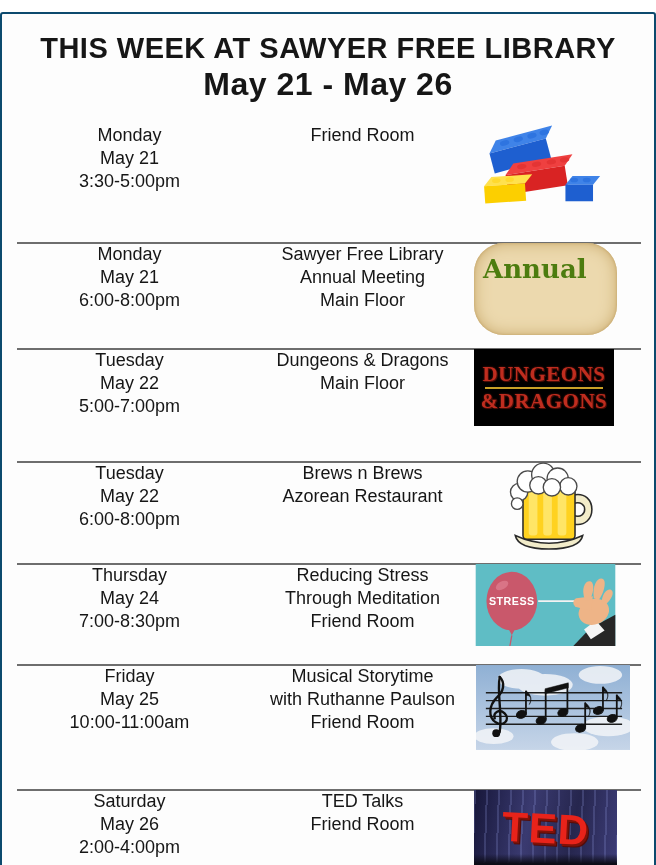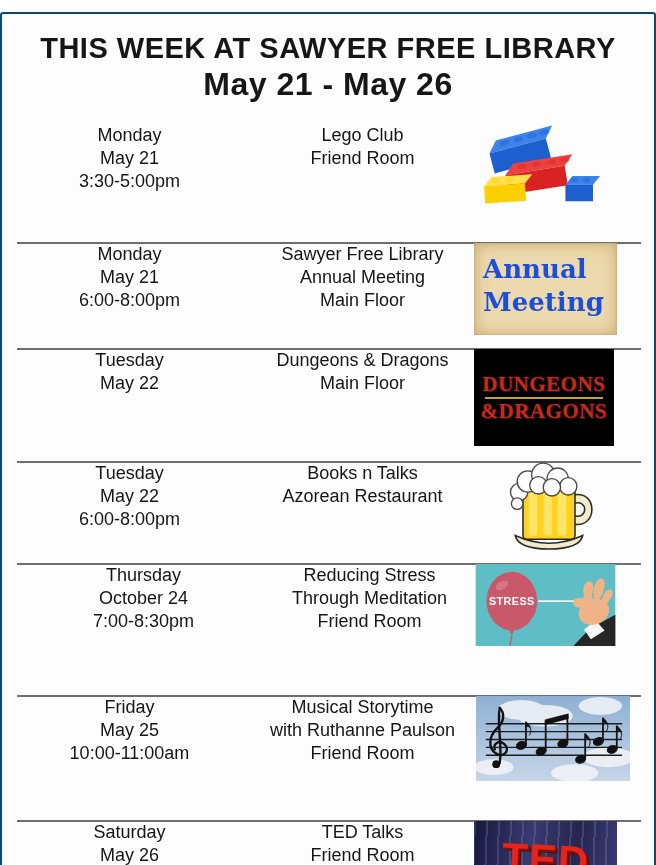--- a/index.html
+++ b/index.html
@@ -14,40 +14,40 @@
   .title-block { height:110px; padding-top:16px; text-align:center; }
   .title-line1 { font-size:29px; font-weight:700; letter-spacing:.5px; line-height:36px; }
   .title-line2 { font-size:32px; font-weight:700; letter-spacing:.5px; line-height:36px; }
   
   .row { position:relative; display:flex; align-items:flex-start; }
   .row:nth-child(1){ height:103px; }
   .row:nth-child(2){ height:119px; }
   .row:nth-child(3){ height:106px; }
   .row:nth-child(4){ height:113px; }
   .row:nth-child(5){ height:102px; }
-  .row:nth-child(6){ height:132px;padding-left:14px; }
+  .row:nth-child(6){ height:101px; }
   .row:nth-child(7){ height:125px; }
   .row:not(:last-child)::after {
     content:""; position:absolute; left:15px; right:13px; bottom:-1px;
     height:2px; background:#6e6e6e;
   }
   .c-date  { width:255px; text-align:center; font-size:18px; font-weight:500; line-height:23px; }
   .c-event { flex:1; text-align:center; font-size:18px; font-weight:500; line-height:23px; }
   .c-img   { width:186px; display:flex; align-items:center; justify-content:flex-start; padding-left:6px; }
   
   .annual-sign {
     width:143px; height:92px; background:#ecd9ae;
     box-shadow:inset 0 0 16px #c8a96c, inset 0 0 3px #b9985c;
     padding:10px 0 0 9px;
-    font-family:"DejaVu Serif", serif; font-weight:700; color:#1d4ed8;
-    font-size:26px; line-height:33px; letter-spacing:0;
+    font-family:"DejaVu Serif", serif; font-weight:700; color:#4d7c0f;
+    font-size:26px; line-height:33px; letter-spacing:0;border-radius:30px;
   }
   
   .dnd-logo {
-    width:140px; height:97px; background:#000;
+    width:140px; height:77px; background:#000;
     display:flex; flex-direction:column; align-items:center; justify-content:center;
     font-family:"Liberation Serif", serif; font-weight:700;
   }
   .dnd-line { color:#bf2d1f; font-size:21px; line-height:22px; letter-spacing:.5px;
     text-shadow:1px 1px 0 #4d0d06, 0 0 2px #7a1a10; }
   .dnd-rule { width:118px; height:2px; background:#c9a227; margin:2px 0 1px 0; }
   
   .stress-img { width:143px; height:82px; }
   
   .ted-img {
@@ -75,21 +75,20 @@
     <div class="title-line2">May 21 - May 26</div>
   </div>
 
   <section class="row">
     <div class="c-date">
       <div>Monday</div>
       <div>May 21</div>
       <div>3:30-5:00pm</div>
     </div>
     <div class="c-event">
-      <div>Lego Club</div>
       <div>Friend Room</div>
     </div>
     <div class="c-img">
       <svg width="134" height="82" viewBox="0 0 170 104">
 
         <g transform="translate(16,24) rotate(-15)">
           <polygon points="0,14 12,0 86,0 74,14" fill="#3f83e8"></polygon>
           <rect x="0" y="14" width="74" height="26" fill="#1e5fd0"></rect>
           <ellipse cx="22" cy="6" rx="6" ry="3.4" fill="#2e74e0"></ellipse>
           <ellipse cx="40" cy="6" rx="6" ry="3.4" fill="#2e74e0"></ellipse>
@@ -130,29 +129,29 @@
       <div>6:00-8:00pm</div>
     </div>
     <div class="c-event">
       <div>Sawyer Free Library</div>
       <div>Annual Meeting</div>
       <div>Main Floor</div>
     </div>
     <div class="c-img">
       <div class="annual-sign">
         <div>Annual</div>
-        <div>Meeting</div>
       </div>
     </div>
   </section>
 
   <section class="row">
     <div class="c-date">
       <div>Tuesday</div>
       <div>May 22</div>
+      <div>5:00-7:00pm</div>
     </div>
     <div class="c-event">
       <div>Dungeons &amp; Dragons</div>
       <div>Main Floor</div>
     </div>
     <div class="c-img">
       <div class="dnd-logo">
         <div class="dnd-line">DUNGEONS</div>
         <div class="dnd-rule"></div>
         <div class="dnd-line">&amp;DRAGONS</div>
@@ -160,21 +159,21 @@
     </div>
   </section>
 
   <section class="row">
     <div class="c-date">
       <div>Tuesday</div>
       <div>May 22</div>
       <div>6:00-8:00pm</div>
     </div>
     <div class="c-event">
-      <div>Books n Talks</div>
+      <div>Brews n Brews</div>
       <div>Azorean Restaurant</div>
     </div>
     <div class="c-img" style="padding-left:28px;">
       <svg width="106" height="92" viewBox="0 0 110 95">
 
         <path d="M80,34 C106,28 106,70 80,64 L80,55 C96,61 96,37 80,43 Z" fill="#f2ecca" stroke="#2a2a2a" stroke-width="1.6"></path>
 
         <rect x="28" y="26" width="54" height="54" rx="4" fill="#ffd21f" stroke="#2a2a2a" stroke-width="1.6"></rect>
         <rect x="34" y="30" width="9" height="46" rx="3" fill="#ffe566"></rect>
         <rect x="49" y="30" width="9" height="46" rx="3" fill="#ffe566"></rect>
@@ -192,21 +191,21 @@
           <circle cx="44" cy="24" r="9"></circle>
           <circle cx="58" cy="26" r="9"></circle>
         </g>
       </svg>
     </div>
   </section>
 
   <section class="row">
     <div class="c-date">
       <div>Thursday</div>
-      <div>October 24</div>
+      <div>May 24</div>
       <div>7:00-8:30pm</div>
     </div>
     <div class="c-event">
       <div>Reducing Stress</div>
       <div>Through Meditation</div>
       <div>Friend Room</div>
     </div>
     <div class="c-img">
       <svg class="stress-img" viewBox="0 0 143 84">
         <rect x="0" y="0" width="143" height="84" fill="#5fbdc5"></rect>

